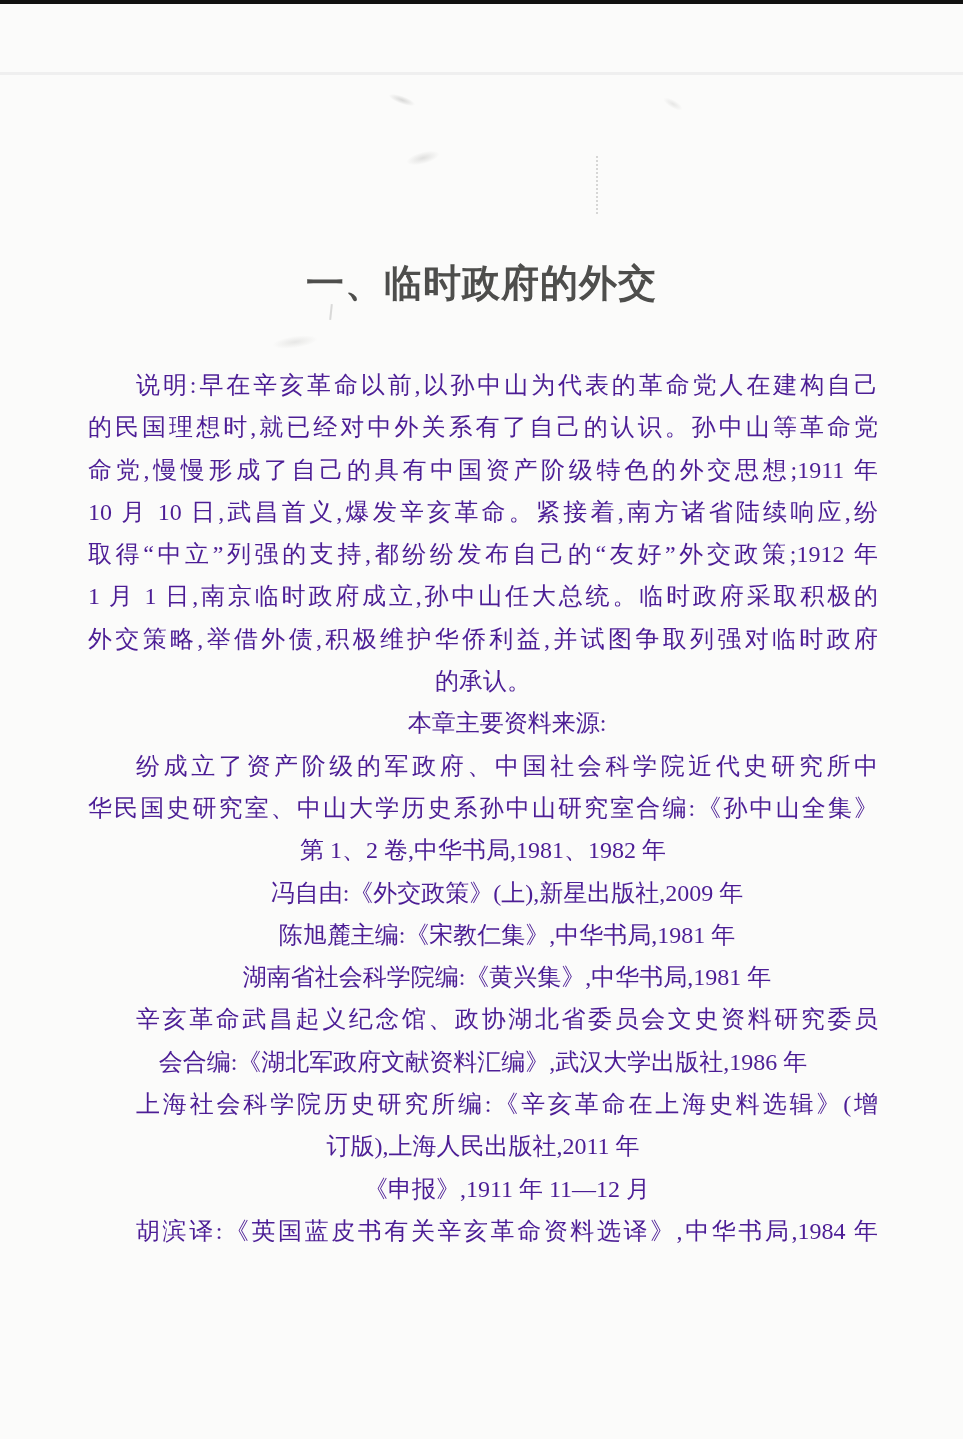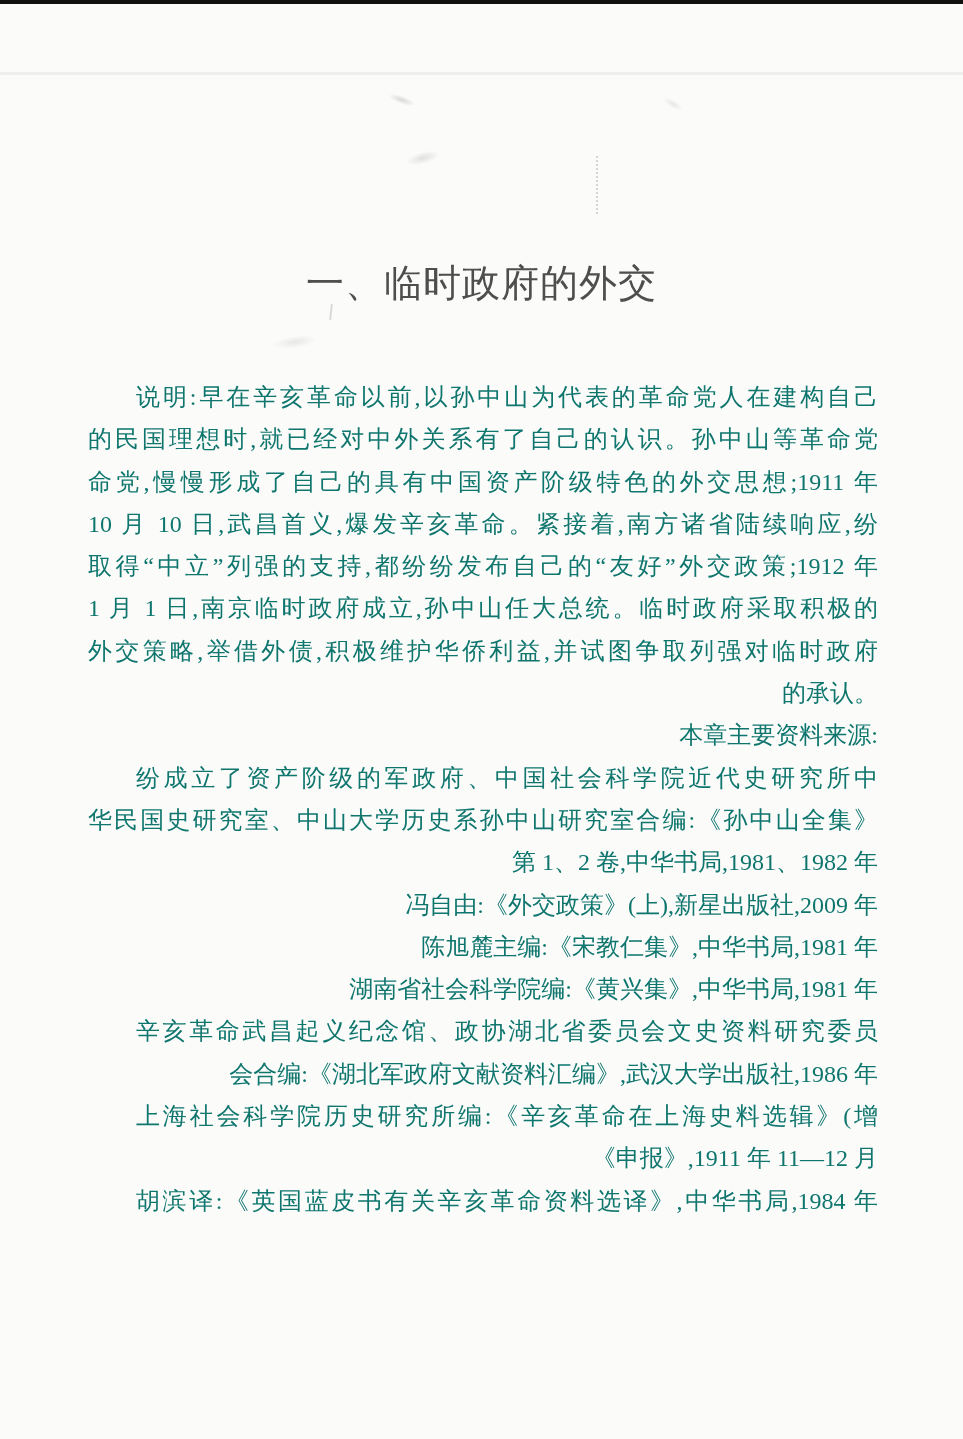--- a/index.html
+++ b/index.html
@@ -31,45 +31,45 @@
     height: 3px;
     background: rgba(190,190,188,0.18);
   }
   .chapter-title {
     position: absolute;
     top: 258px;
     left: 0;
     width: 100%;
     text-align: center;
     font-size: 38px;
-    font-weight: 400;
+    font-weight: 700;
     letter-spacing: 1px;
     color: #4e4e4c;
   }
   #body-text {
     position: absolute;
-    top: 376px;
+    top: 364px;
     left: 88px;
     width: 790px;
-    color: #0f766e;
+    color: #4c1d95;
   }
   .line {
     height: 42.3px;
     line-height: 42.3px;
     font-size: 24px;
     overflow: hidden;
   }
   .line.indent { text-indent: 2em; }
   .line.fill {
     text-align: justify;
     text-align-last: justify;
     text-justify: inter-character;
   }
   .line.nofill {
-    text-align: right;
+    text-align: center;
     white-space: nowrap;
   }
   
   .scan-smudge {
     position: absolute;
     border-radius: 50%;
     pointer-events: none;
   }
   .smudge-a {
     top: 96px; left: 388px; width: 28px; height: 8px;
@@ -135,16 +135,17 @@
       <div class="line indent nofill">本章主要资料来源:</div>
       <div class="line indent fill">纷成立了资产阶级的军政府、中国社会科学院近代史研究所中</div>
       <div class="line fill">华民国史研究室、中山大学历史系孙中山研究室合编:《孙中山全集》</div>
       <div class="line nofill">第 1、2 卷,中华书局,1981、1982 年</div>
       <div class="line indent nofill">冯自由:《外交政策》(上),新星出版社,2009 年</div>
       <div class="line indent nofill">陈旭麓主编:《宋教仁集》,中华书局,1981 年</div>
       <div class="line indent nofill">湖南省社会科学院编:《黄兴集》,中华书局,1981 年</div>
       <div class="line indent fill">辛亥革命武昌起义纪念馆、政协湖北省委员会文史资料研究委员</div>
       <div class="line nofill">会合编:《湖北军政府文献资料汇编》,武汉大学出版社,1986 年</div>
       <div class="line indent fill">上海社会科学院历史研究所编:《辛亥革命在上海史料选辑》(增</div>
+      <div class="line nofill">订版),上海人民出版社,2011 年</div>
       <div class="line indent nofill">《申报》,1911 年 11—12 月</div>
       <div class="line indent fill">胡滨译:《英国蓝皮书有关辛亥革命资料选译》,中华书局,1984 年</div>
     </div>
 </div>
 
 </body></html>

